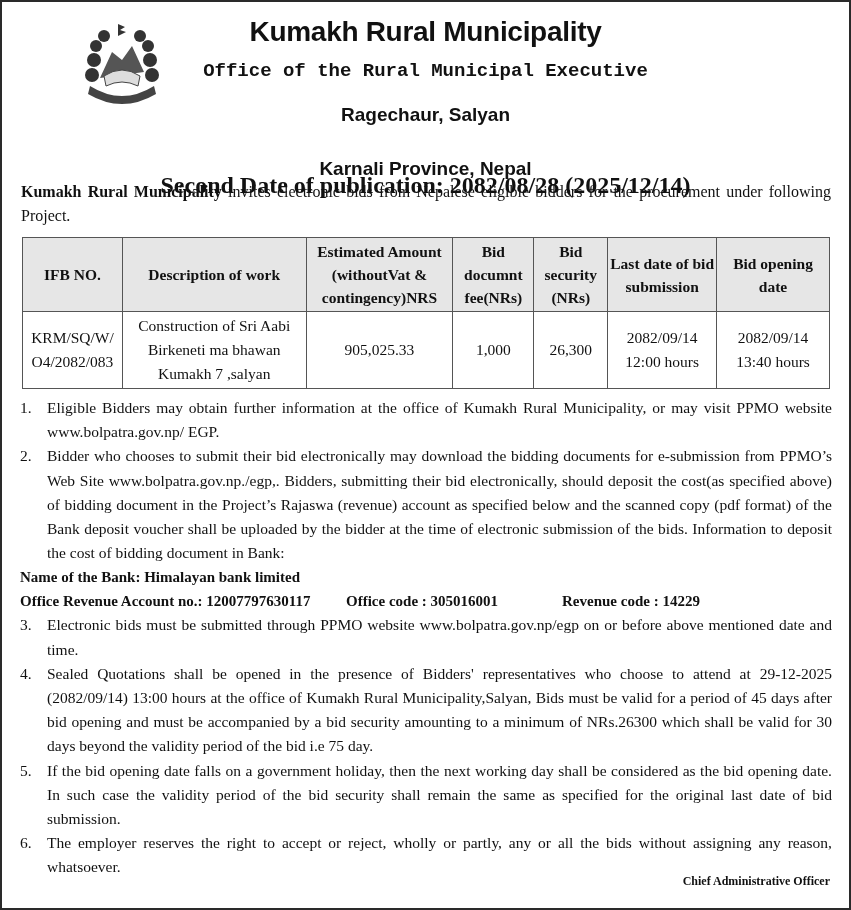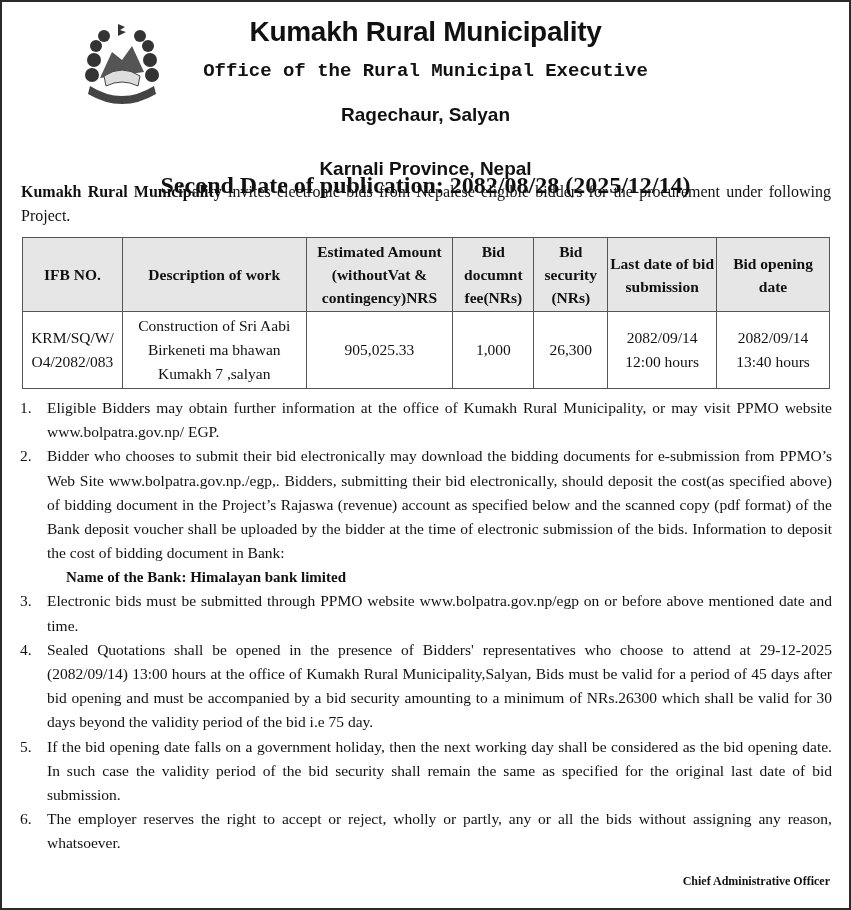--- a/index.html
+++ b/index.html
@@ -20,21 +20,21 @@
   .intro b { font-weight:bold; }
   table.bids { position:absolute; left:22px; top:237px; width:808px; border-collapse:collapse;
                font-size:15.5px; }
   table.bids th { background:#e6e6e6; border:1px solid #555; font-weight:bold; text-align:center;
                   line-height:23px; padding:2px 2px; }
   table.bids td { border:1px solid #555; text-align:center; line-height:24px; padding:1px 2px; }
   .notes { position:absolute; left:20px; top:396px; width:812px; font-size:15.5px; line-height:24.2px; }
   .item { display:flex; }
   .num { width:27px; flex:0 0 27px; }
   .txt { flex:1; text-align:justify; }
-  .bank { font-weight:bold; font-size:15px; display:flex; line-height:24px;text-align:right; }
+  .bank { font-weight:bold; font-size:15px; display:flex; line-height:24px; }
   .sig { position:absolute; right:21px; top:874px; font-weight:bold; font-size:12px; }
 </style>
 </head>
 <body>
 
 <div class="frame"></div>
 
 <svg class="emblem" viewBox="0 0 80 90">
   <g fill="#333">
     <circle cx="12" cy="40" r="7"></circle>
@@ -107,20 +107,25 @@
     <span class="num">1.</span>
     <span class="txt">Eligible Bidders may obtain further information at the office of Kumakh  Rural Municipality, or     may visit PPMO website www.bolpatra.gov.np/ EGP.</span>
   </div>
   <div class="item">
     <span class="num">2.</span>
     <span class="txt">Bidder who chooses to submit their bid electronically may download the bidding documents for e-submission from PPMO’s Web Site www.bolpatra.gov.np./egp,. Bidders, submitting their bid electronically,  should  deposit  the  cost(as  specified above) of bidding document in the Project’s Rajaswa (revenue) account as specified below and the scanned copy (pdf format) of the Bank deposit voucher shall be uploaded by the bidder at the time of electronic submission of the bids. Information to deposit the cost of bidding document in Bank:</span>
   </div>
   <div class="bank">
     <span style="width:326px">Name of the Bank: Himalayan bank limited</span>
   </div>
+  <div class="bank">
+    <span style="width:326px">Office Revenue Account no.: 12007797630117</span>
+    <span style="width:216px">Office code : 305016001</span>
+    <span>Revenue code  : 14229</span>
+  </div>
   <div class="item">
     <span class="num">3.</span>
     <span class="txt">Electronic bids must be submitted through PPMO website www.bolpatra.gov.np/egp on or before above mentioned date and time.</span>
   </div>
   <div class="item">
     <span class="num">4.</span>
     <span class="txt">Sealed Quotations shall be opened in the presence of Bidders' representatives who choose to attend at 29-12-2025 (2082/09/14)  13:00 hours at the office of Kumakh Rural Municipality,Salyan, Bids must be valid for a period of 45 days after bid opening and must be accompanied by a bid security amounting to a minimum of NRs.26300 which shall be valid for 30 days beyond the validity period of the bid i.e 75 day.</span>
   </div>
   <div class="item">
     <span class="num">5.</span>

